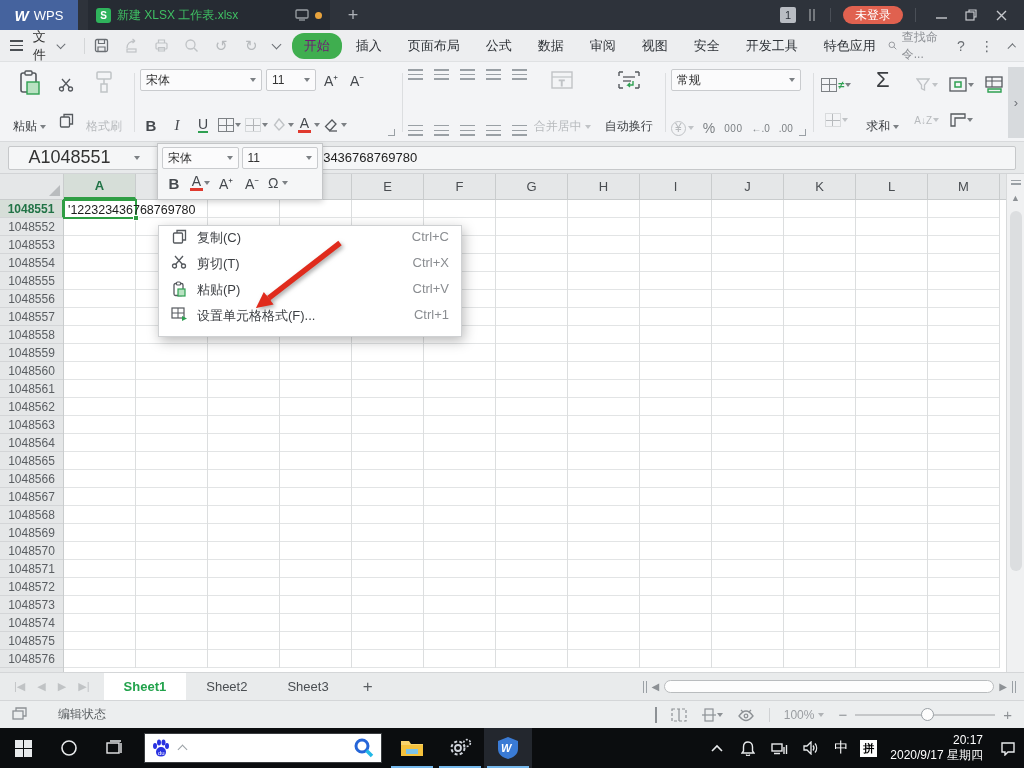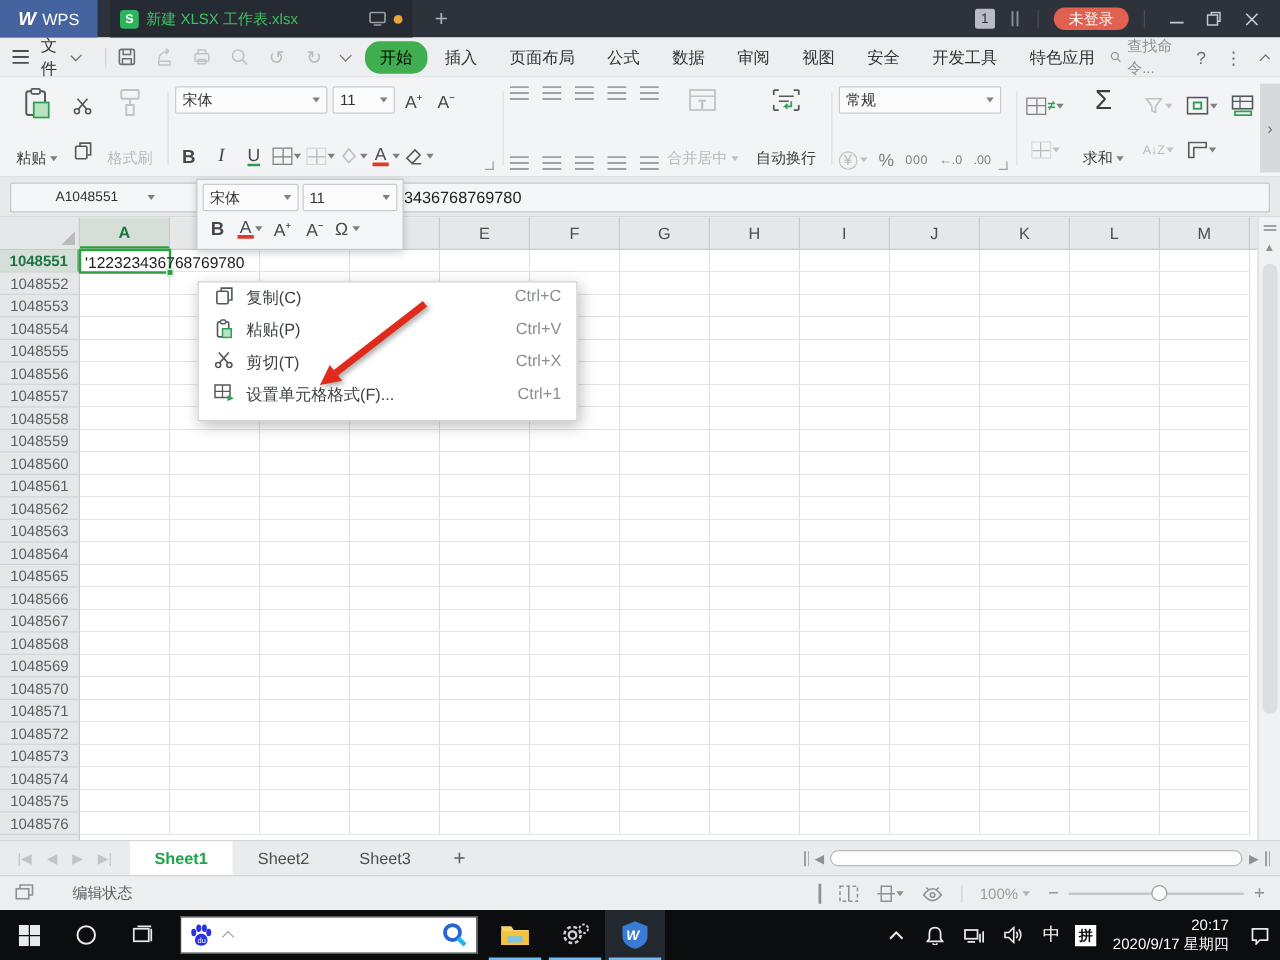--- a/index.html
+++ b/index.html
@@ -23,21 +23,21 @@
 
 
 .menubar{height:32px;background:#edeef0;display:flex;align-items:center;padding:0 10px;border-bottom:1px solid #dfe1e3;}
 .burger{width:16px;height:11px;background:repeating-linear-gradient(to bottom,#4b4f54 0 1.6px,transparent 1.6px 4.7px);margin-right:5px;}
 .file-btn{display:flex;gap:5px;align-items:center;font-size:13px;color:#333;margin-right:12px;}
 .qsep{width:1px;height:16px;background:#d4d6d8;margin:0 8px;}
 .qicons{display:flex;gap:13px;align-items:center;margin-right:12px;color:#6b6f74;font-size:15px;}
 .qicons .gi{width:17px;height:17px;display:flex;align-items:center;justify-content:center;}
 #menu-tabs{display:flex;align-items:center;gap:2px;}
 .mtab{padding:4px 12px;font-size:13px;color:#2f3338;border-radius:12px;white-space:nowrap;}
-.mtab.active{background:#3fae4f;color:#000000;}
+.mtab.active{background:#3fae4f;color:#701a75;}
 .menu-right{margin-left:auto;display:flex;align-items:center;gap:15px;color:#6b6f74;}
 .findbox{display:flex;align-items:center;gap:5px;color:#8d9095;font-size:12px;}
 .chev{width:7px;height:7px;border-right:1.5px solid #6b6f74;border-bottom:1.5px solid #6b6f74;transform:rotate(45deg);margin-top:-3px;}
 .chev.up{transform:rotate(-135deg);margin-top:4px;}
 
 
 .ribbon{height:80px;background:#f3f4f6;border-bottom:1px solid #d8dadc;display:flex;align-items:stretch;padding:5px 0 3px 6px;position:relative;}
 .vsep{width:1px;background:#dcdee0;margin:6px 5px;flex:none;}
 .rgroup{display:flex;align-items:stretch;gap:4px;position:relative;padding:0 2px;}
 .bb{display:flex;flex-direction:column;align-items:center;justify-content:space-between;padding:3px 5px;color:#3b3e42;font-size:12px;}
@@ -60,21 +60,21 @@
 .numicons{display:flex;gap:9px;align-items:center;color:#7c8084;font-size:12px;}
 .numicons .ni{display:flex;align-items:center;gap:2px;white-space:nowrap;}
 .g14{width:16px;height:14px;border:1.4px solid #7d8185;background:
  linear-gradient(#7d8185 0 0) 50% 0/1px 100% no-repeat,
  linear-gradient(#7d8185 0 0) 0 50%/100% 1px no-repeat;}
 .sum-glyph{font-size:22px;line-height:20px;color:#3b3e42;}
 .ribbon-expand{width:16px;background:#d7dadd;margin-left:auto;display:flex;align-items:center;justify-content:center;color:#6f7378;font-size:13px;flex:none;}
 
 
 .formulabar{height:32px;background:#e7e9ea;display:flex;align-items:center;padding:4px 8px;border-bottom:1px solid #d2d4d6;gap:6px;}
-.namebox{width:152px;height:24px;background:#f5f6f7;border:1px solid #c6c8ca;border-radius:2px;display:flex;align-items:center;justify-content:center;font-size:11px;color:#333;gap:23px;}
+.namebox{width:152px;height:24px;background:#f5f6f7;border:1px solid #c6c8ca;border-radius:2px;display:flex;align-items:center;justify-content:center;font-size:18px;color:#333;gap:23px;}
 .fx-input{flex:1;height:24px;background:#f5f6f7;border:1px solid #c6c8ca;border-radius:2px;display:flex;align-items:center;overflow:hidden;font-size:13px;color:#222;}
 .fx-input span{margin-left:120px;white-space:nowrap;}
 
 
 .sheet-area{position:relative;height:498px;background:#fff;}
 .colrow{height:26px;display:flex;background:#e5e7e8;border-bottom:1px solid #c9cccd;}
 .corner{width:64px;flex:none;position:relative;border-right:1px solid #c9cccd;background:#e5e7e8;}
 .corner:after{content:"";position:absolute;right:3px;bottom:3px;border-left:11px solid transparent;border-bottom:11px solid #b9bcbe;}
 .colh{width:72px;flex:none;display:flex;align-items:center;justify-content:center;font-size:13px;color:#4a4e52;border-right:1px solid #c9cccd;}
 .colh.sel{background:#d6ded8;color:#217346;border-bottom:2px solid #2f9e44;font-weight:bold;}
@@ -575,39 +575,39 @@
         <svg width="15" height="15" viewBox="0 0 15 15">
           <rect x="1.5" y="4" width="9" height="10" rx="1" fill="none" stroke="#55595e" stroke-width="1.3"></rect>
           <path d="M5 4V1.5h8.5V11H11" fill="none" stroke="#55595e" stroke-width="1.3"></path>
         </svg>
       </span>
       <span>复制(C)</span>
       <span class="sc">Ctrl+C</span>
     </div>
     <div class="ctxitem">
       <span class="ic">
+        <svg width="16" height="14" viewBox="0 0 16 14">
+          <circle cx="3.5" cy="11" r="2" fill="none" stroke="#55595e" stroke-width="1.3"></circle>
+          <circle cx="12.5" cy="11" r="2" fill="none" stroke="#55595e" stroke-width="1.3"></circle>
+          <path d="M4.5 9.5L12 1M11.5 9.5L4 1" stroke="#55595e" stroke-width="1.3" fill="none"></path>
+        </svg>
+      </span>
+      <span>剪切(T)</span>
+      <span class="sc">Ctrl+X</span>
+    </div>
+    <div class="ctxitem">
+      <span class="ic">
         <svg width="15" height="16" viewBox="0 0 15 16">
           <rect x="2" y="2.5" width="9" height="12" rx="1.5" fill="none" stroke="#55595e" stroke-width="1.3"></rect>
           <rect x="4.5" y="1" width="4" height="3" rx="1" fill="#fff" stroke="#55595e" stroke-width="1.1"></rect>
           <rect x="6" y="8" width="7" height="7" fill="#b9e2c2" stroke="#2fa052" stroke-width="1.2"></rect>
         </svg>
       </span>
       <span>粘贴(P)</span>
       <span class="sc">Ctrl+V</span>
-    </div>
-    <div class="ctxitem">
-      <span class="ic">
-        <svg width="16" height="14" viewBox="0 0 16 14">
-          <circle cx="3.5" cy="11" r="2" fill="none" stroke="#55595e" stroke-width="1.3"></circle>
-          <circle cx="12.5" cy="11" r="2" fill="none" stroke="#55595e" stroke-width="1.3"></circle>
-          <path d="M4.5 9.5L12 1M11.5 9.5L4 1" stroke="#55595e" stroke-width="1.3" fill="none"></path>
-        </svg>
-      </span>
-      <span>剪切(T)</span>
-      <span class="sc">Ctrl+X</span>
     </div>
     <div class="ctxitem">
       <span class="ic">
         <svg width="17" height="14" viewBox="0 0 17 14">
           <rect x="1" y="1" width="12" height="10" fill="none" stroke="#55595e" stroke-width="1.2"></rect>
           <line x1="1" y1="6" x2="13" y2="6" stroke="#55595e" stroke-width="1"></line>
           <line x1="7" y1="1" x2="7" y2="11" stroke="#55595e" stroke-width="1"></line>
           <path d="M11 9l5 2.5-5 2.5z" fill="#2fa052"></path>
         </svg>
       </span>

